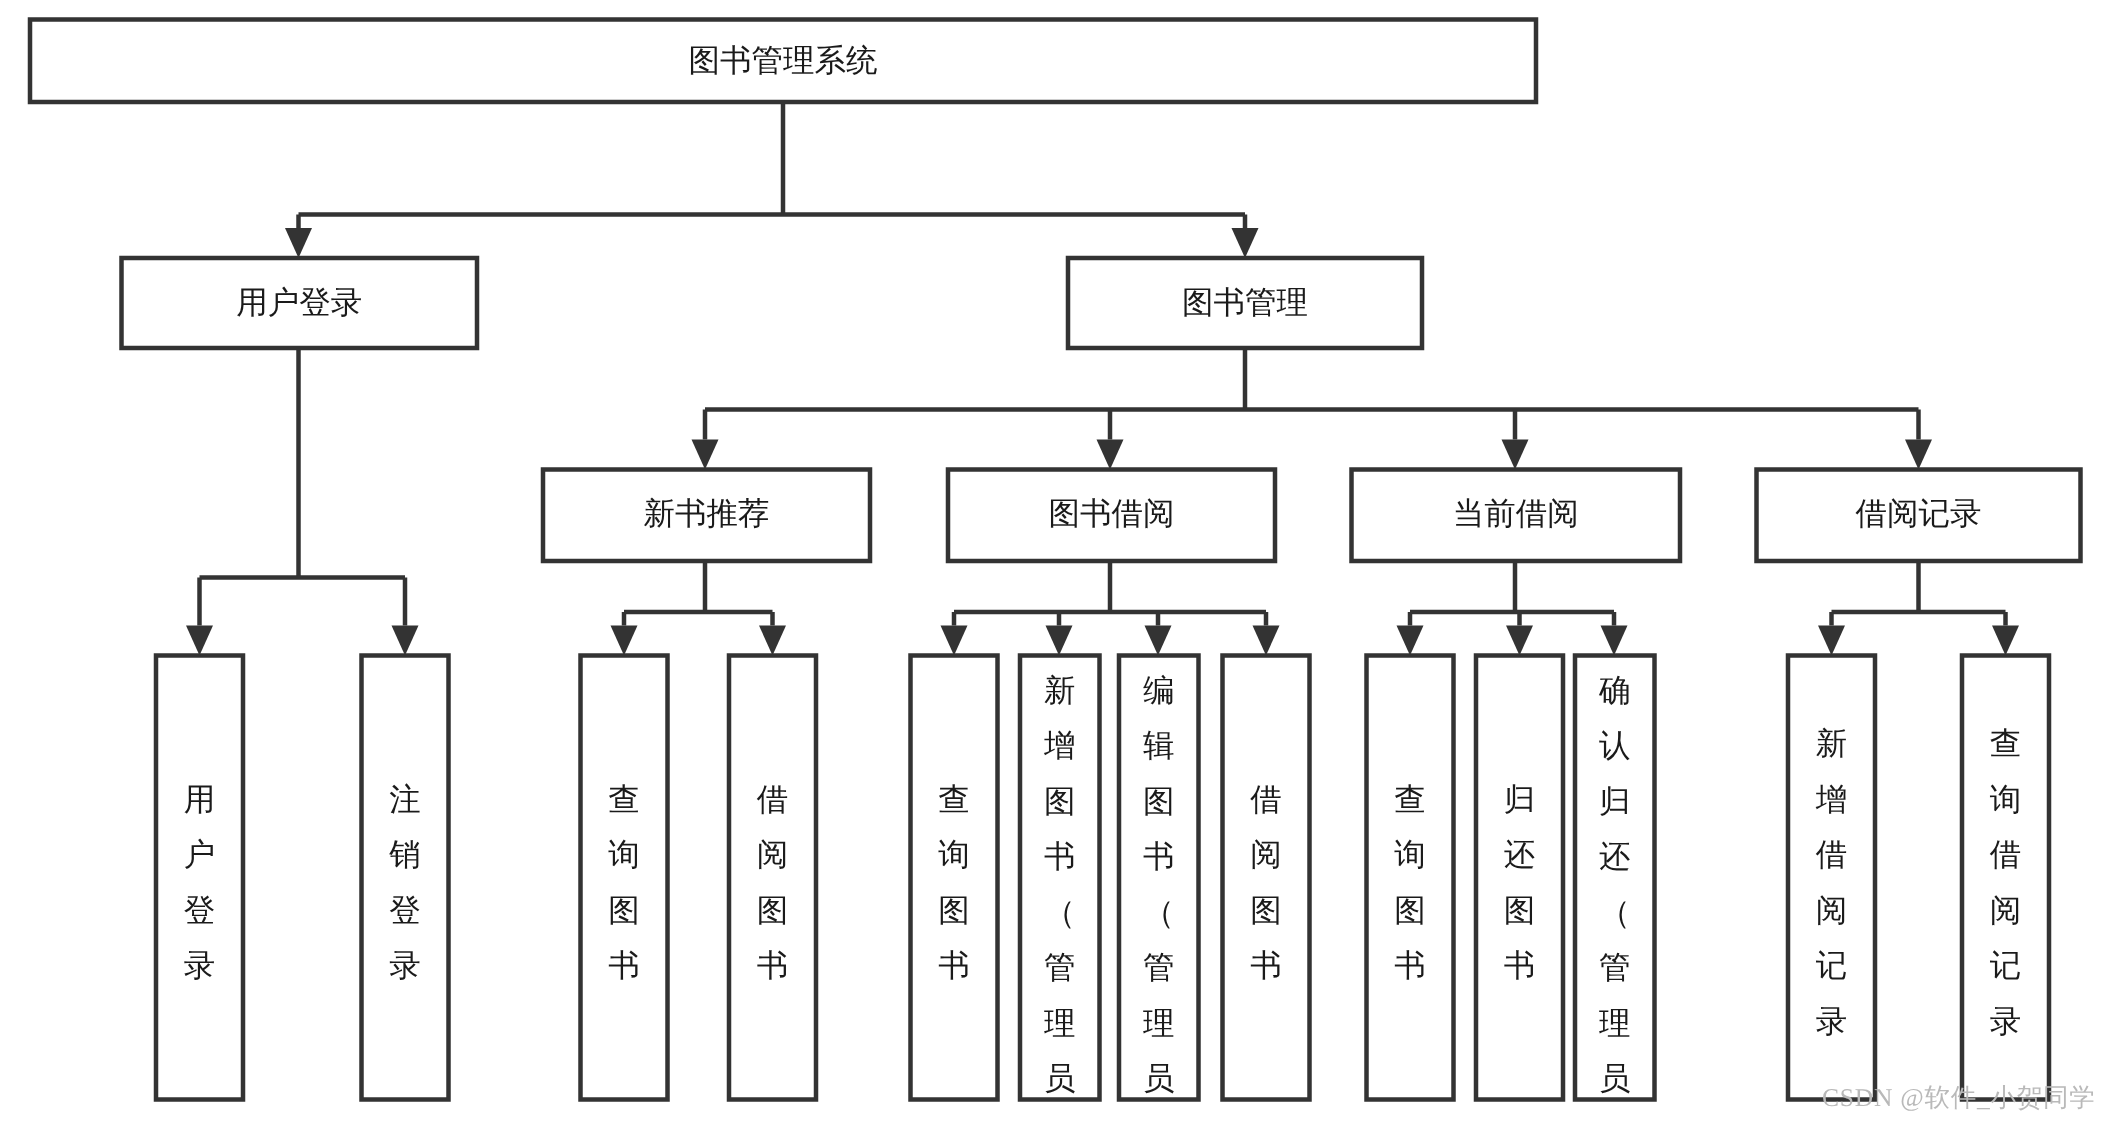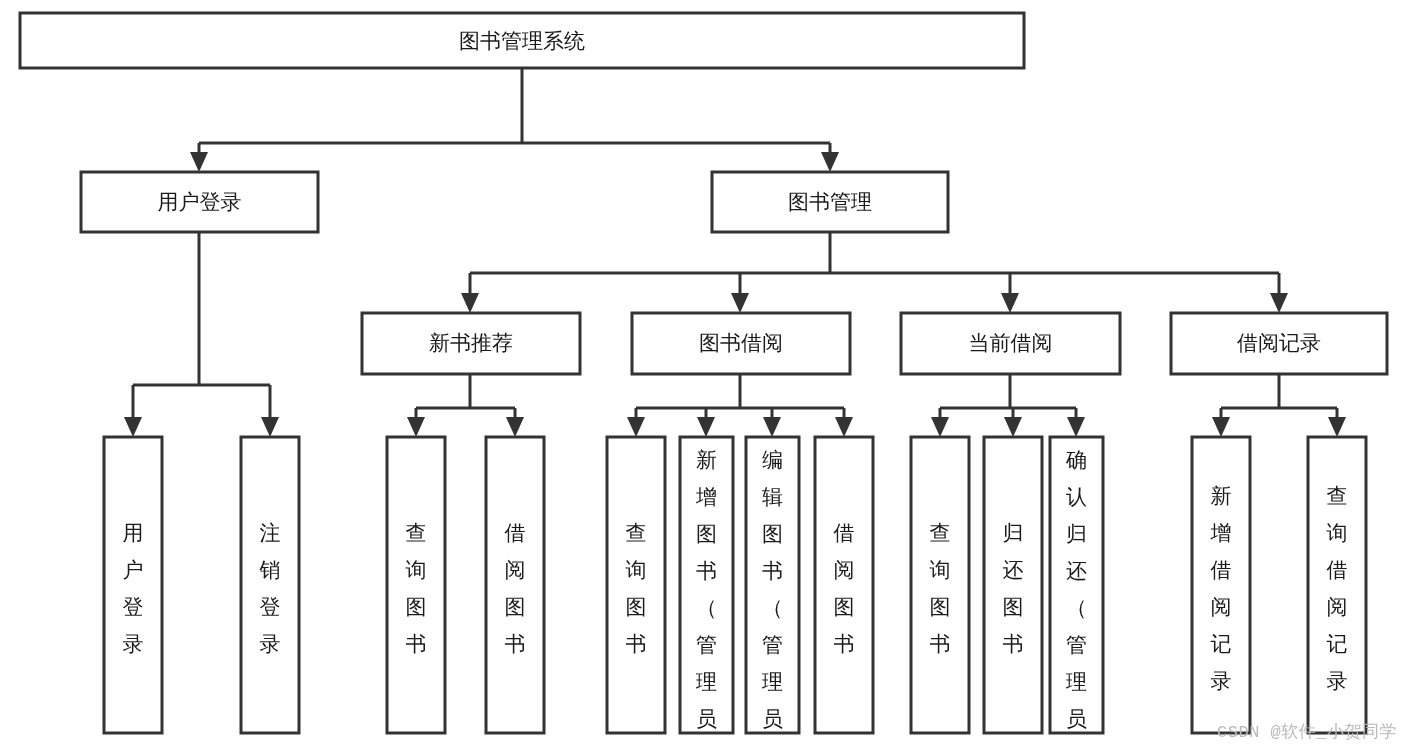--- a/index.html
+++ b/index.html
@@ -50,21 +50,21 @@
   .leaf-label {
     font-family: "Liberation Sans", "DejaVu Sans", sans-serif;
     font-size: 21px;
     fill: #1a1a1a;
     text-anchor: middle;
   }
   .watermark {
     position: absolute;
     right: 8px;
     bottom: 4px;
-    font-family: Liberation Mono, monospace;
+    font-family: Liberation Serif, serif;
     font-size: 17px;
     color: #b9b9b9;
     white-space: nowrap;
     letter-spacing: 0.5px;
     pointer-events: none;
   }
 </style>
 </head>
 <body>
 

